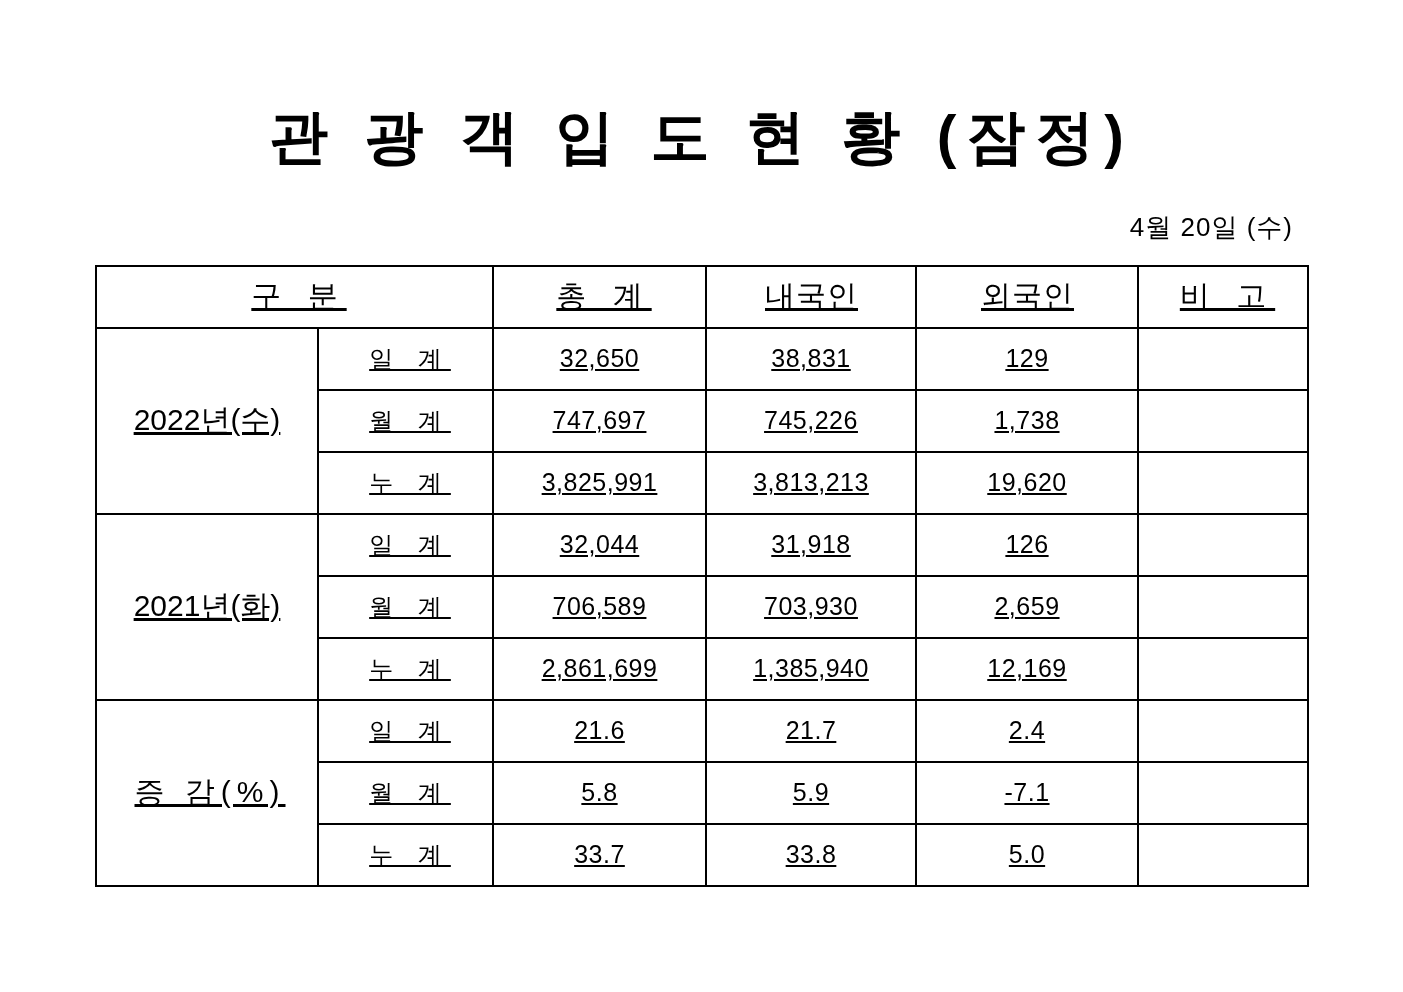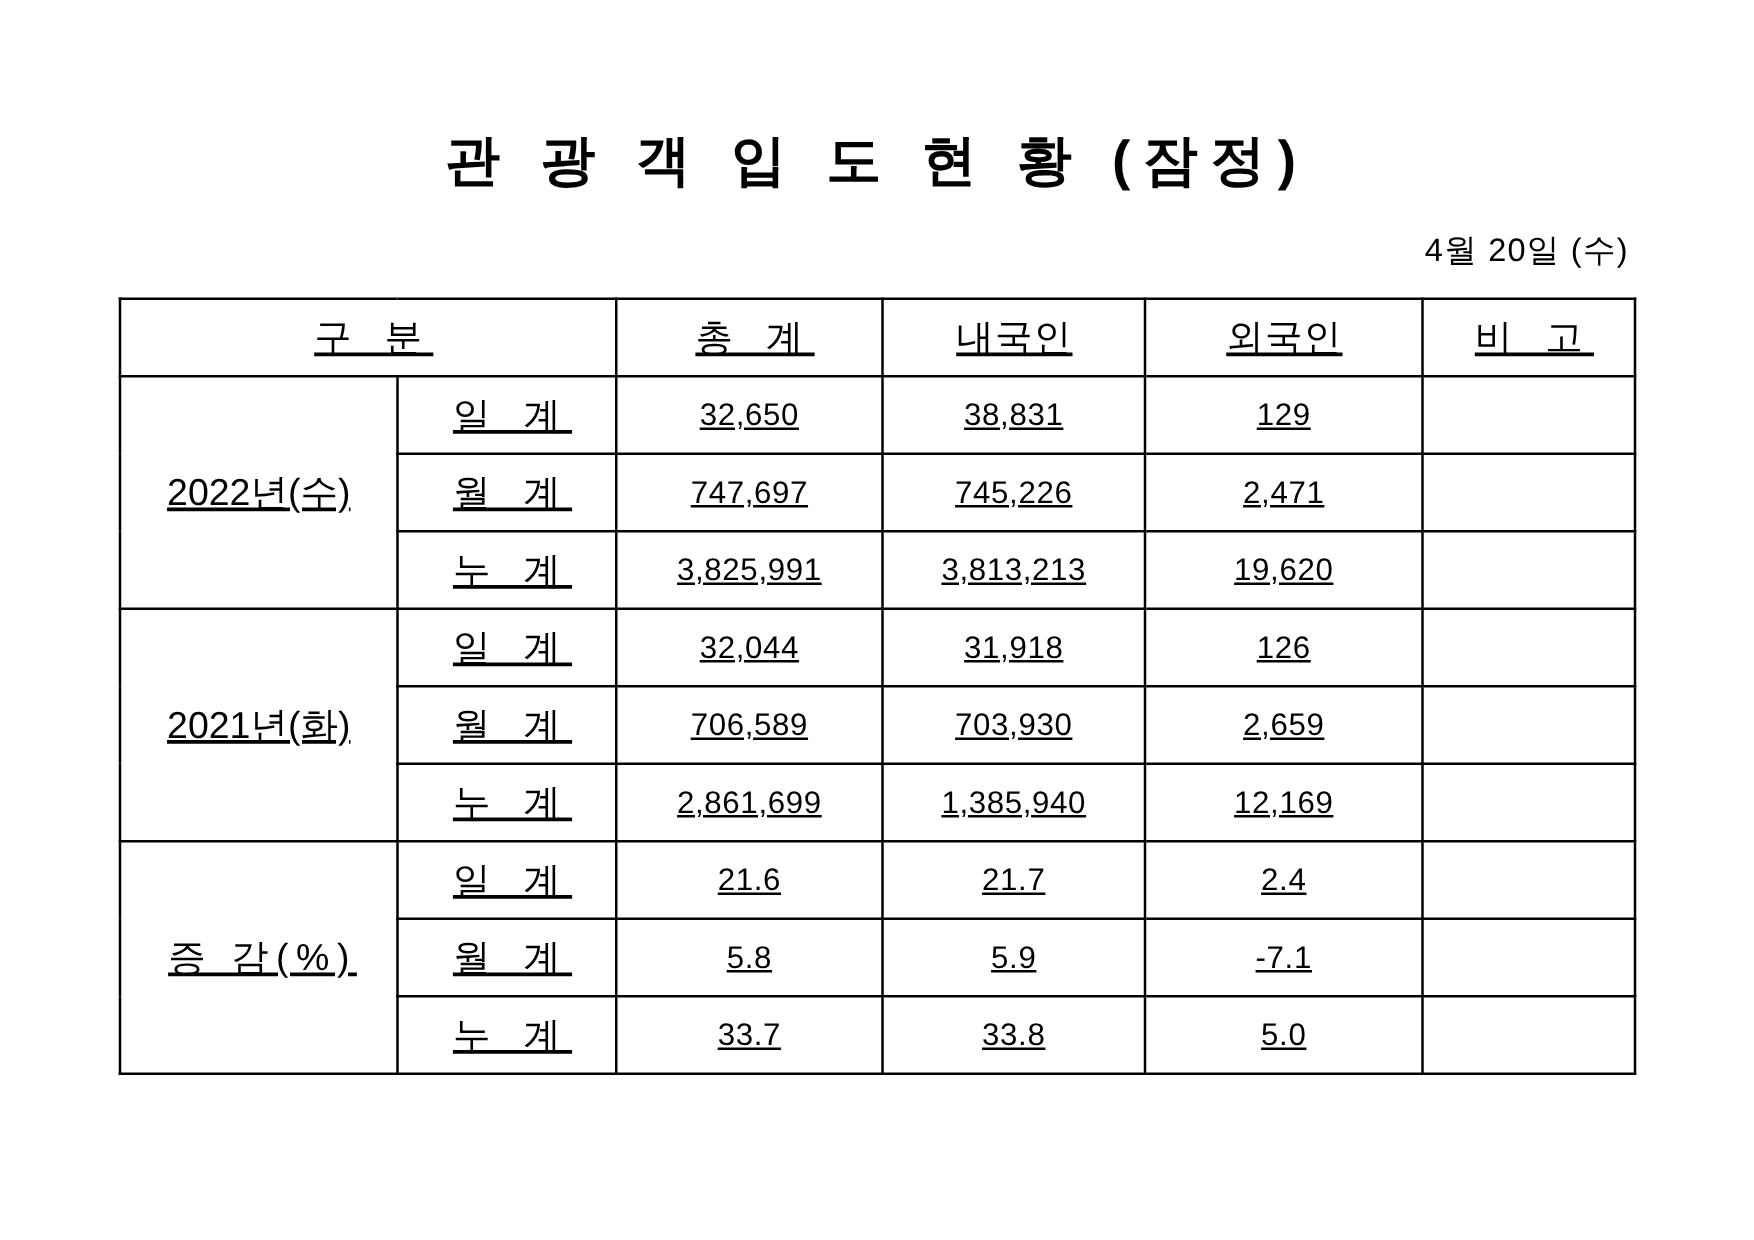--- a/index.html
+++ b/index.html
@@ -16,32 +16,32 @@
     overflow: hidden;
   }
   .page {
     width: 1403px;
     height: 992px;
     position: relative;
     box-sizing: border-box;
   }
   .doc-title {
     text-align: center;
-    font-size: 44px;
+    font-size: 59px;
     font-weight: bold;
     letter-spacing: 10px;
     margin: 0;
     padding-top: 105px;
     line-height: 1.1;
     white-space: pre;
   }
   .doc-date {
     text-align: right;
     font-size: 26px;
-    margin: 8px;
+    margin: 18px;
     padding-top: 22px;
     padding-right: 92px;
     letter-spacing: 1px;
   }
   table.report {
     border-collapse: collapse;
     table-layout: fixed;
     margin-top: 20px;
     margin-left: 95px;
     width: 1212px;
@@ -74,21 +74,21 @@
   }
   .group-label {
     font-size: 30px;
     letter-spacing: 0px;
   }
   .group-label.spaced {
     letter-spacing: 6px;
     text-indent: 6px;
   }
   .sub-label {
-    font-size: 30px;
+    font-size: 24px;
     letter-spacing: 9px;
     text-indent: 9px;
   }
   .num {
     font-size: 25px;
     font-weight: bold;
     letter-spacing: 0.5px;
   }
   .note-cell { }
   .thick-top { border-top-width: 3px; }
@@ -126,21 +126,21 @@
         <td class="sub-label">일 계</td>
         <td class="num">32,650</td>
         <td class="num">38,831</td>
         <td class="num">129</td>
         <td class="note-cell"></td>
       </tr>
       <tr>
         <td class="sub-label">월 계</td>
         <td class="num">747,697</td>
         <td class="num">745,226</td>
-        <td class="num">2,471</td>
+        <td class="num">1,738</td>
         <td class="note-cell"></td>
       </tr>
       <tr>
         <td class="sub-label">누 계</td>
         <td class="num">3,825,991</td>
         <td class="num">3,813,213</td>
         <td class="num">19,620</td>
         <td class="note-cell"></td>
       </tr>
 

